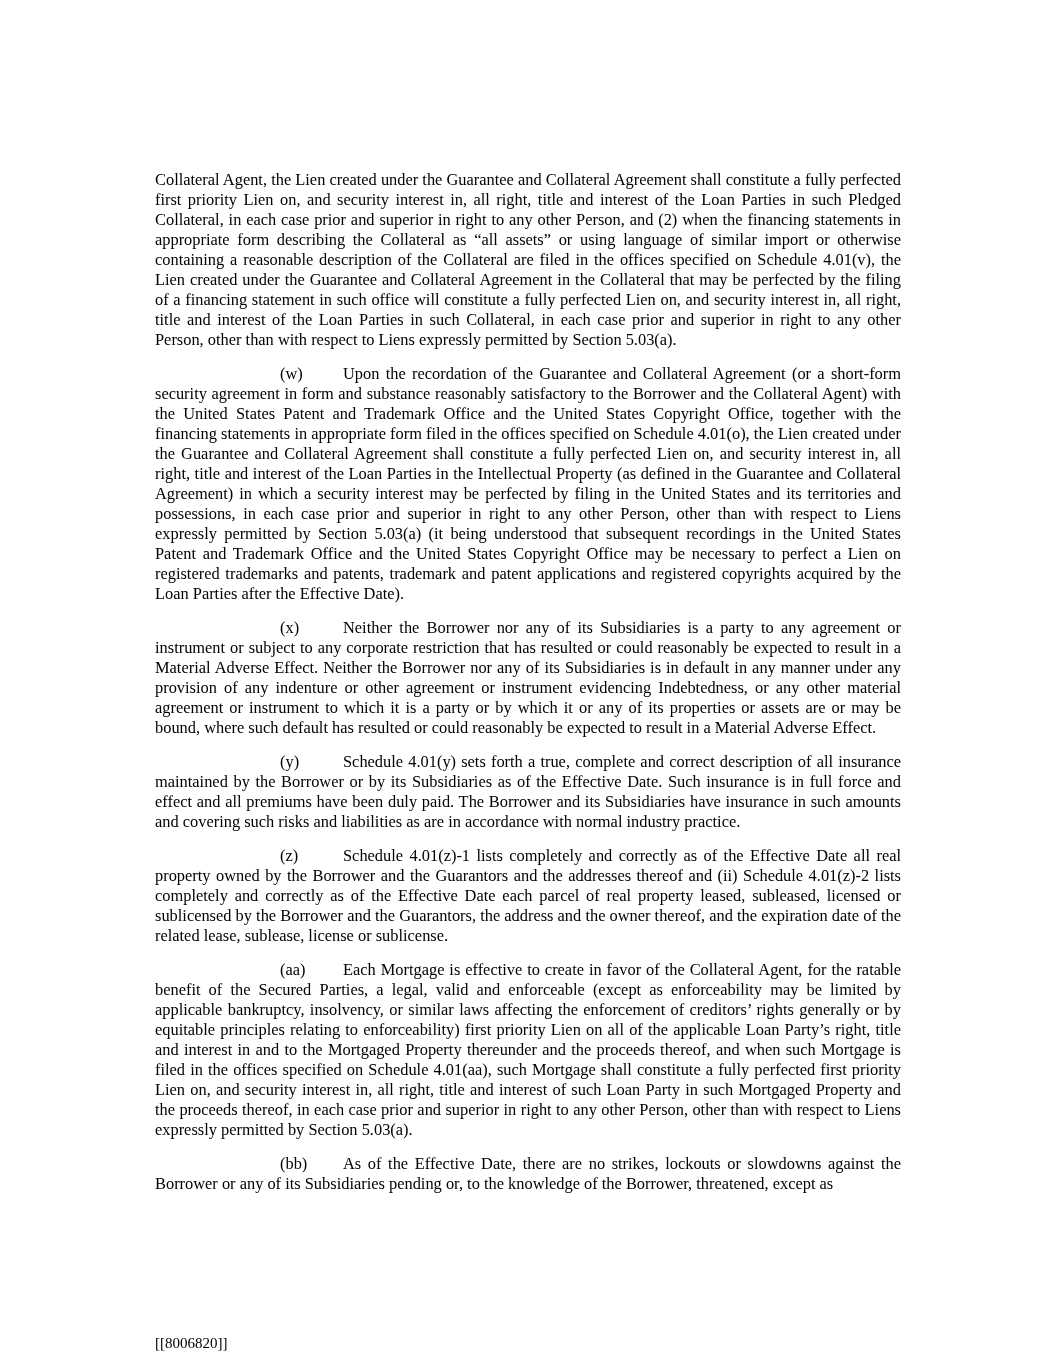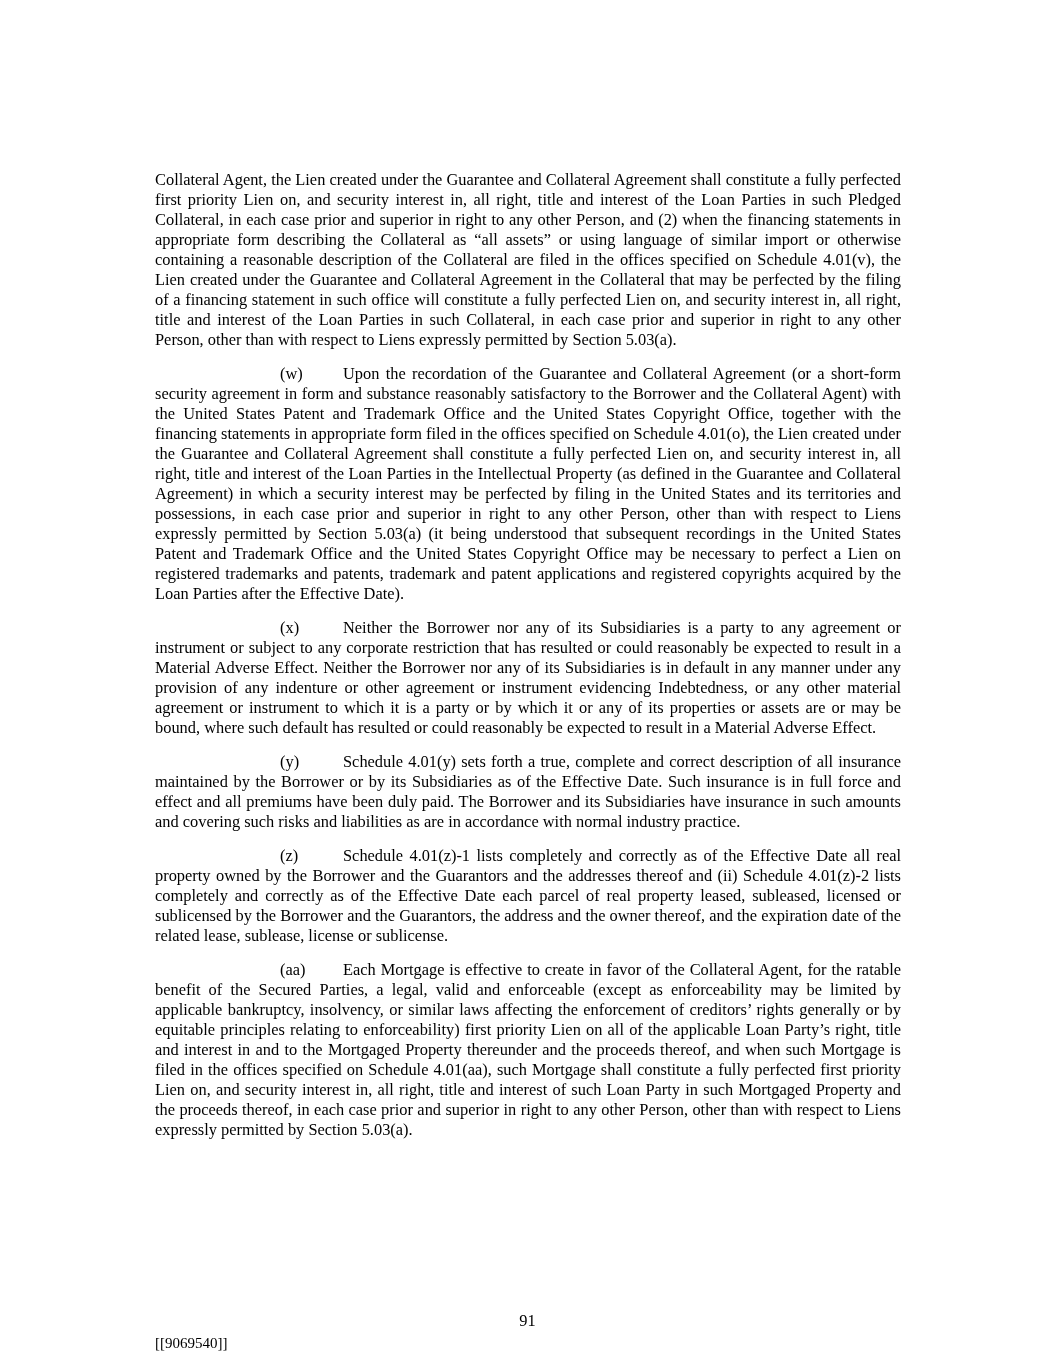--- a/index.html
+++ b/index.html
@@ -66,18 +66,18 @@
     <p class="para"><span class="para-label">(w)</span><span class="para-text">Upon the recordation of the Guarantee and Collateral Agreement (or a short-form security agreement in form and substance reasonably satisfactory to the Borrower and the Collateral Agent) with the United States Patent and Trademark Office and the United States Copyright Office, together with the financing statements in appropriate form filed in the offices specified on Schedule 4.01(o), the Lien created under the Guarantee and Collateral Agreement shall constitute a fully perfected Lien on, and security interest in, all right, title and interest of the Loan Parties in the Intellectual Property (as defined in the Guarantee and Collateral Agreement) in which a security interest may be perfected by filing in the United States and its territories and possessions, in each case prior and superior in right to any other Person, other than with respect to Liens expressly permitted by Section 5.03(a) (it being understood that subsequent recordings in the United States Patent and Trademark Office and the United States Copyright Office may be necessary to perfect a Lien on registered trademarks and patents, trademark and patent applications and registered copyrights acquired by the Loan Parties after the Effective Date).</span></p>
 
     <p class="para"><span class="para-label">(x)</span><span class="para-text">Neither the Borrower nor any of its Subsidiaries is a party to any agreement or instrument or subject to any corporate restriction that has resulted or could reasonably be expected to result in a Material Adverse Effect. Neither the Borrower nor any of its Subsidiaries is in default in any manner under any provision of any indenture or other agreement or instrument evidencing Indebtedness, or any other material agreement or instrument to which it is a party or by which it or any of its properties or assets are or may be bound, where such default has resulted or could reasonably be expected to result in a Material Adverse Effect.</span></p>
 
     <p class="para"><span class="para-label">(y)</span><span class="para-text">Schedule 4.01(y) sets forth a true, complete and correct description of all insurance maintained by the Borrower or by its Subsidiaries as of the Effective Date. Such insurance is in full force and effect and all premiums have been duly paid. The Borrower and its Subsidiaries have insurance in such amounts and covering such risks and liabilities as are in accordance with normal industry practice.</span></p>
 
     <p class="para"><span class="para-label">(z)</span><span class="para-text">Schedule 4.01(z)-1 lists completely and correctly as of the Effective Date all real property owned by the Borrower and the Guarantors and the addresses thereof and (ii) Schedule 4.01(z)-2 lists completely and correctly as of the Effective Date each parcel of real property leased, subleased, licensed or sublicensed by the Borrower and the Guarantors, the address and the owner thereof, and the expiration date of the related lease, sublease, license or sublicense.</span></p>
 
     <p class="para"><span class="para-label">(aa)</span><span class="para-text">Each Mortgage is effective to create in favor of the Collateral Agent, for the ratable benefit of the Secured Parties, a legal, valid and enforceable (except as enforceability may be limited by applicable bankruptcy, insolvency, or similar laws affecting the enforcement of creditors’ rights generally or by equitable principles relating to enforceability) first priority Lien on all of the applicable Loan Party’s right, title and interest in and to the Mortgaged Property thereunder and the proceeds thereof, and when such Mortgage is filed in the offices specified on Schedule 4.01(aa), such Mortgage shall constitute a fully perfected first priority Lien on, and security interest in, all right, title and interest of such Loan Party in such Mortgaged Property and the proceeds thereof, in each case prior and superior in right to any other Person, other than with respect to Liens expressly permitted by Section 5.03(a).</span></p>
 
+    <p class="para"><span class="para-label">(bb)</span><span class="para-text">As of the Effective Date, there are no strikes, lockouts or slowdowns against the Borrower or any of its Subsidiaries pending or, to the knowledge of the Borrower, threatened, except as</span></p>
 
   </div>
 
-  <div class="page-number">91</div>
-  <div class="doc-tag">[[9069540]]</div>
+  <div class="doc-tag">[[8006820]]</div>
 </div>
 
 </body></html>

